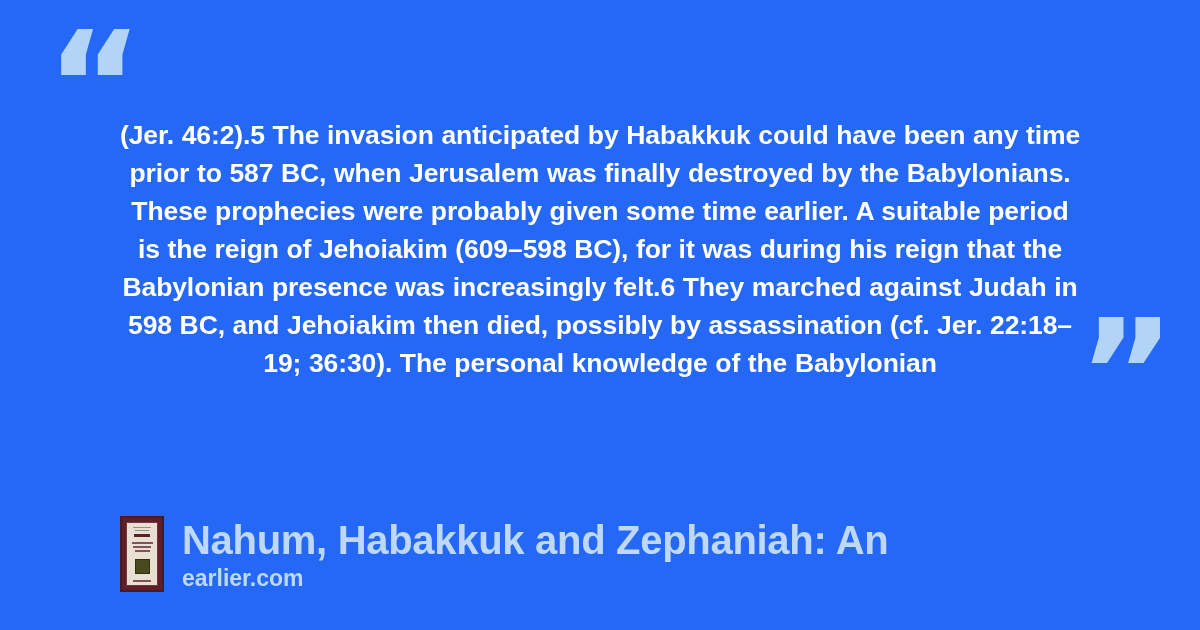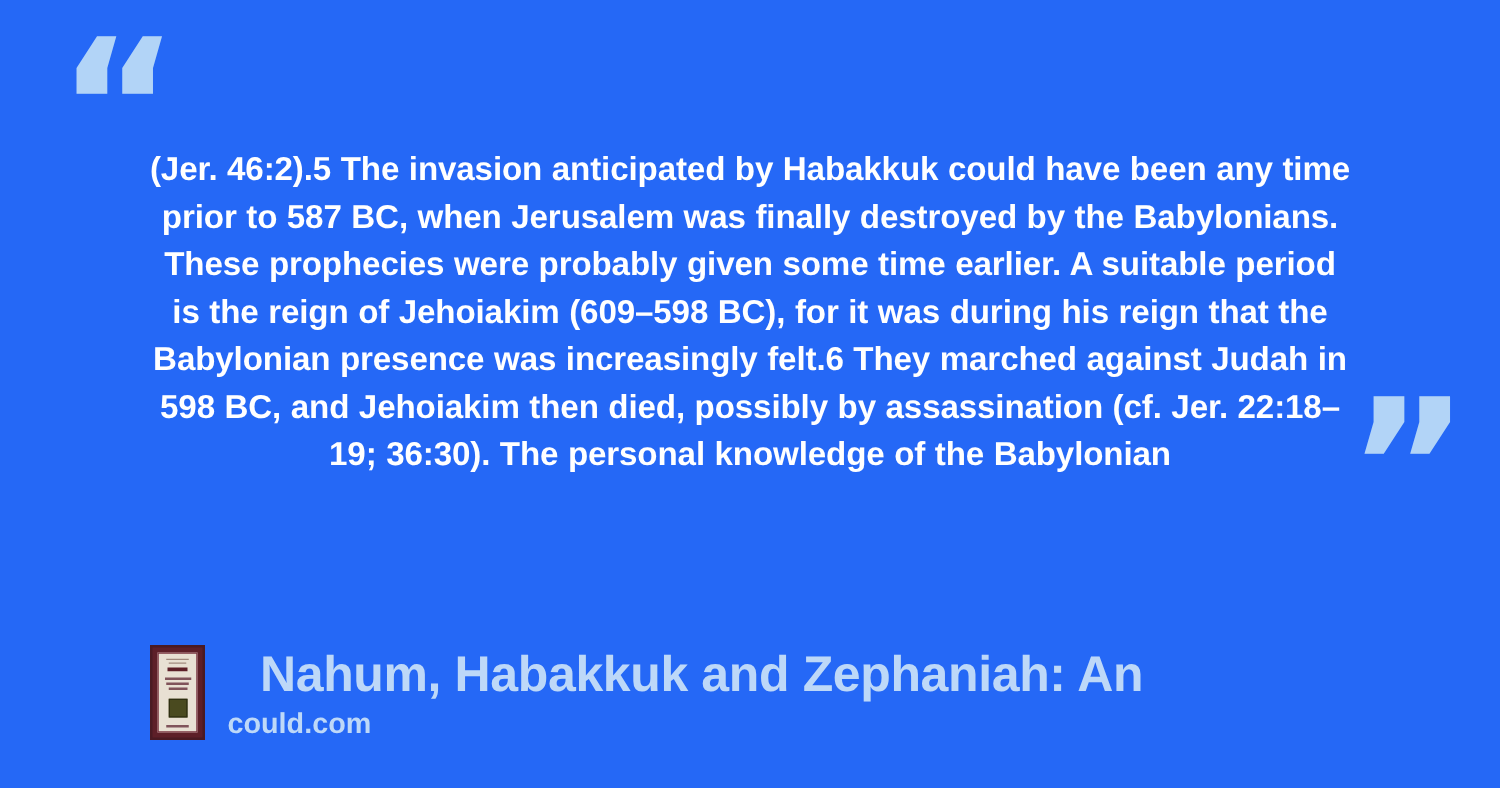--- a/index.html
+++ b/index.html
@@ -133,21 +133,20 @@
     flex-direction: column;
     justify-content: center;
   }
   .source-title {
     color: #bdd8f8;
     font-size: 40px;
     font-weight: 700;
     line-height: 46px;
     letter-spacing: -0.3px;
     white-space: nowrap;
-    margin-left: 26px;
   }
   .source-site {
     color: #bdd8f8;
     font-size: 23px;
     font-weight: 700;
     line-height: 28px;
     margin-top: 1px;
   }
 </style>
 </head>
@@ -171,17 +170,17 @@
         <div class="bc-title"></div>
         <div class="bc-title s2"></div>
         <div class="bc-title s3"></div>
         <div class="bc-emblem"></div>
         <div class="bc-author"></div>
       </div>
     </div>
 
     <div class="source-text">
       <div class="source-title">Nahum, Habakkuk and Zephaniah: An</div>
-      <div class="source-site">could.com</div>
+      <div class="source-site">earlier.com</div>
     </div>
 
   </div>
 </div>
 
 </body></html>

